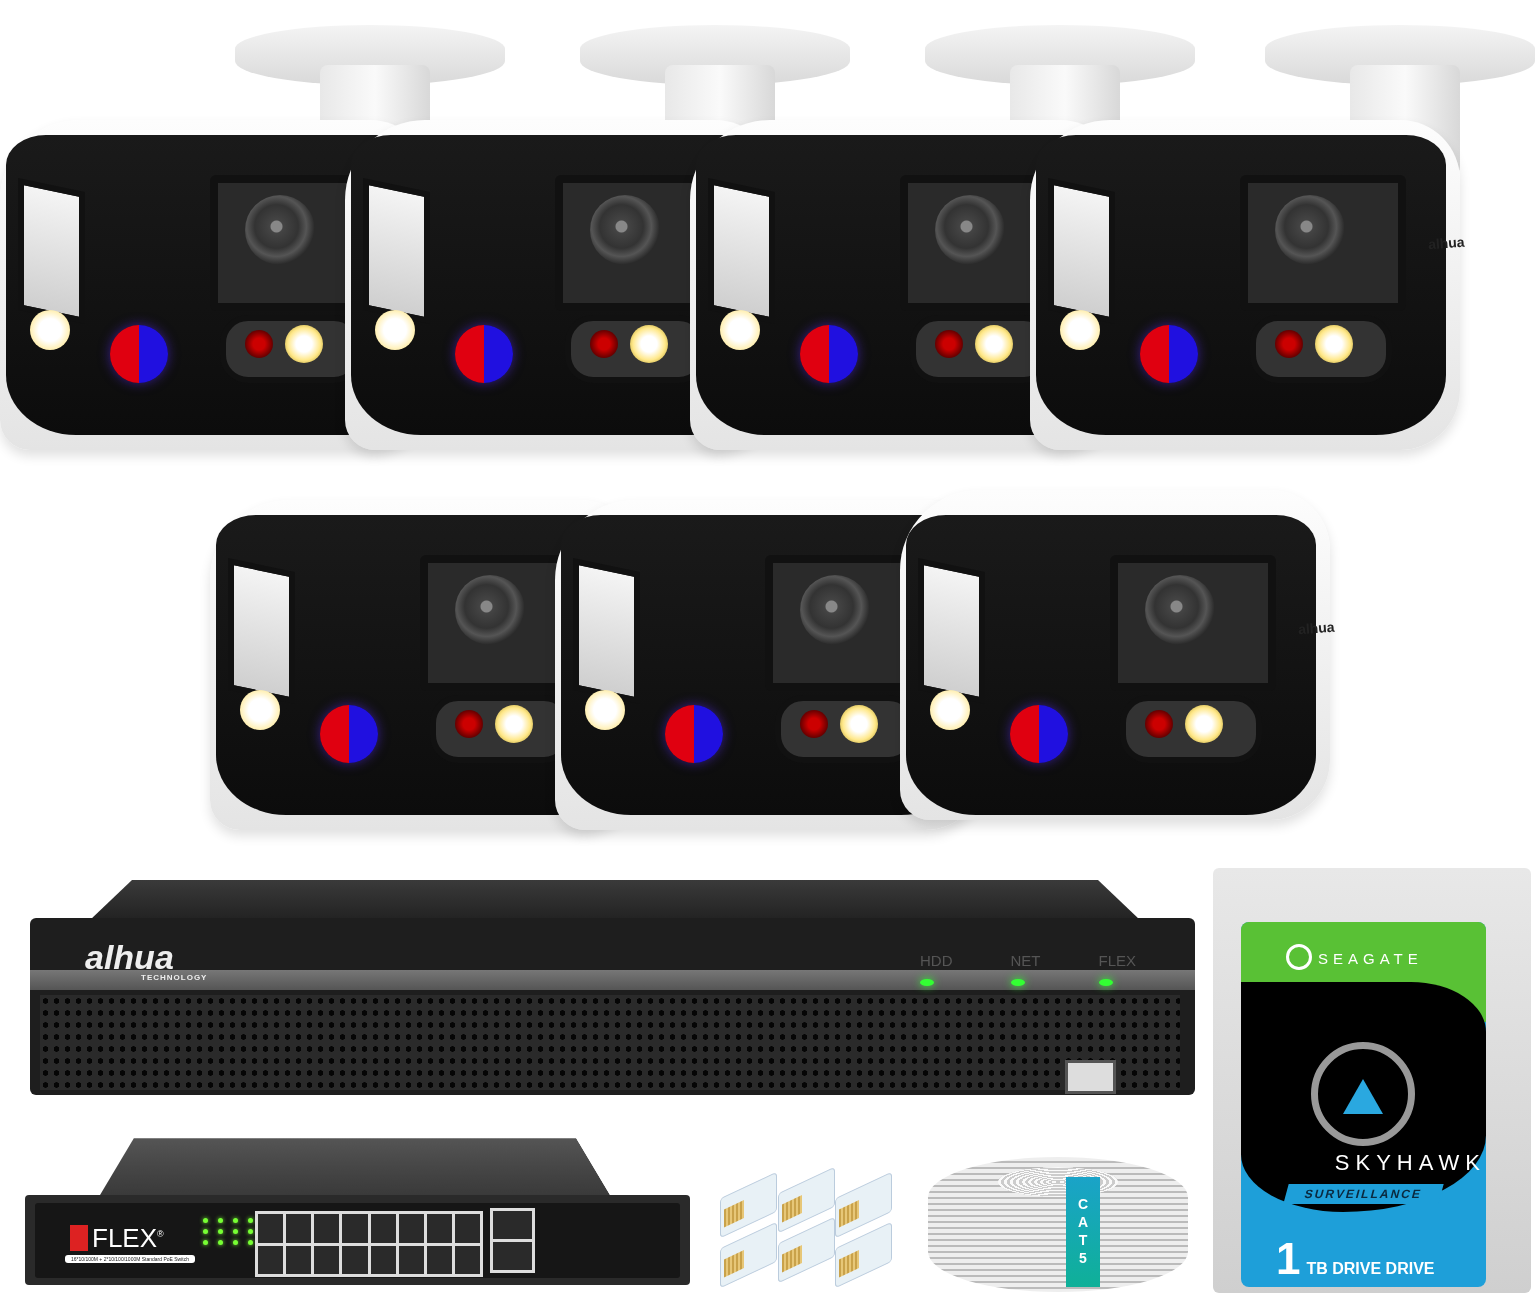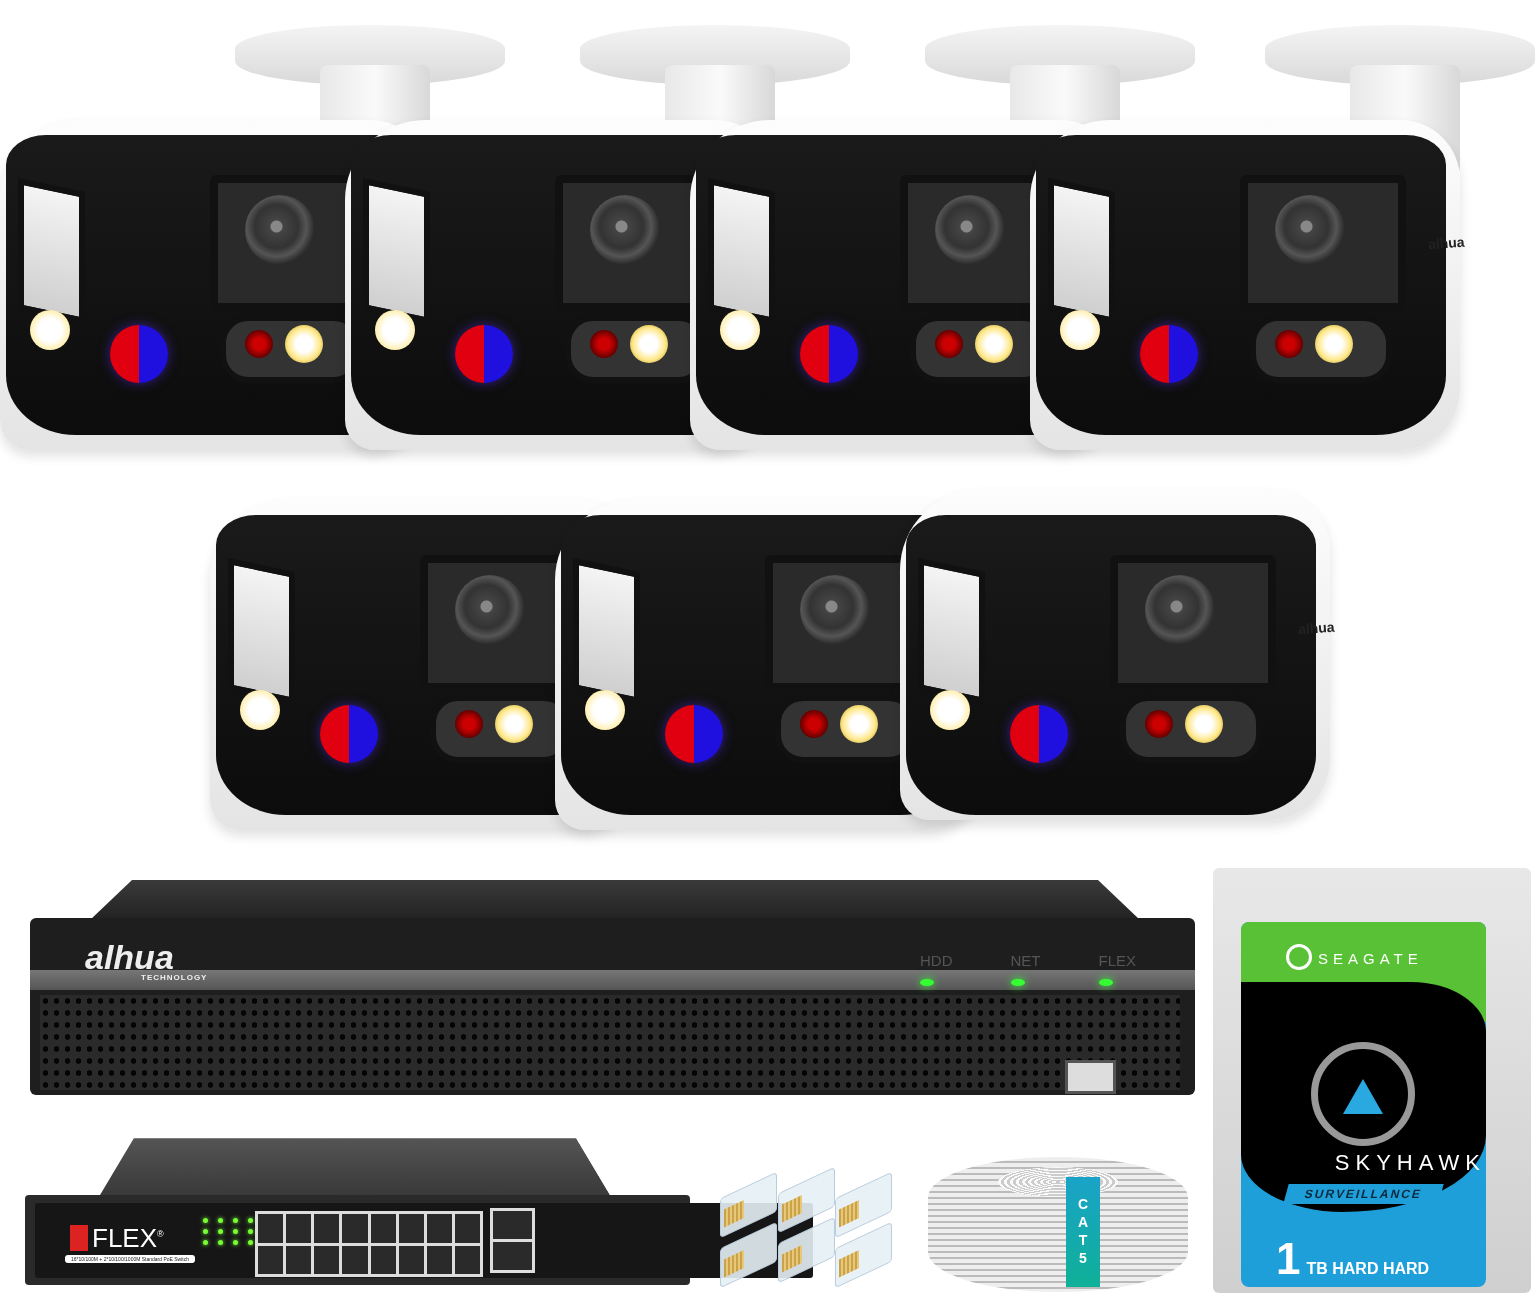--- a/index.html
+++ b/index.html
@@ -29,21 +29,21 @@
   #nvr .logo{position:absolute;left:55px;top:58px;color:#eee;font-size:34px;font-weight:bold;font-style:italic;}
   #nvr .logo small{display:block;font-size:8px;letter-spacing:1px;margin-left:56px;margin-top:-4px;font-style:normal;}
   #nvr .leds{position:absolute;left:890px;top:72px;display:flex;gap:58px;}
   #nvr .led{display:flex;flex-direction:column;align-items:flex-start;color:#555;font-size:15px;}
   #nvr .led i{margin-top:10px;width:14px;height:7px;border-radius:50%;background:#3f3;box-shadow:0 0 8px #3f3;}
   #nvr .usb{position:absolute;left:1035px;top:180px;width:45px;height:28px;background:#ddd;border:3px solid #555;}
   
   #switch{left:25px;top:1115px;width:665px;height:170px;}
   #switch .top{position:absolute;left:75px;top:0;width:510px;height:80px;background:linear-gradient(#555,#3a3a3a);clip-path:polygon(0 0,100% 0,100% 100%,0 100%);transform:perspective(300px) rotateX(35deg);transform-origin:bottom;}
   #switch .front{position:absolute;left:0;top:80px;width:665px;height:90px;background:#2a2a2a;border-radius:4px;}
-  #switch .panel{position:absolute;left:10px;top:8px;width:778px;height:75px;background:#161616;border-radius:3px;}
+  #switch .panel{position:absolute;left:10px;top:8px;width:645px;height:75px;background:#161616;border-radius:3px;}
   #switch .flex{position:absolute;left:35px;top:20px;color:#fff;font-size:26px;}
   #switch .flex b{display:inline-block;width:18px;height:26px;background:#d22;vertical-align:-4px;margin-right:4px;}
   #switch .sub{position:absolute;left:30px;top:52px;background:#fff;color:#222;font-size:5px;padding:1px 6px;border-radius:3px;}
   #switch .leds{position:absolute;left:168px;top:15px;display:grid;grid-template-columns:repeat(5,9px);gap:6px;}
   #switch .leds i{width:5px;height:5px;border-radius:50%;background:#7f3;box-shadow:0 0 4px #7f3;}
   #switch .ports{position:absolute;left:220px;top:8px;width:222px;height:60px;background:#ddd;display:grid;grid-template-columns:repeat(8,1fr);gap:3px;padding:3px;}
   #switch .ports i{background:#2a2a2a;}
   #switch .sfp{position:absolute;left:455px;top:5px;width:45px;height:65px;background:#ddd;display:grid;gap:3px;padding:3px;box-sizing:border-box;}
   #switch .sfp i{background:#2a2a2a;}
   
@@ -257,15 +257,15 @@
 </div>
 
 <div id="hdd" class="abs">
   <div class="label">
     <div class="green"></div>
     <div class="black"></div>
     <div class="seagate"><i></i><span>SEAGATE</span></div>
     <div class="hawk"></div>
     <div class="sky">SKYHAWK</div>
     <div class="surv">SURVEILLANCE</div>
-    <div class="cap"><span class="n">1</span><span class="t">TB HARD HARD</span></div>
+    <div class="cap"><span class="n">1</span><span class="t">TB DRIVE DRIVE</span></div>
   </div>
 </div>
 
 </body></html>

